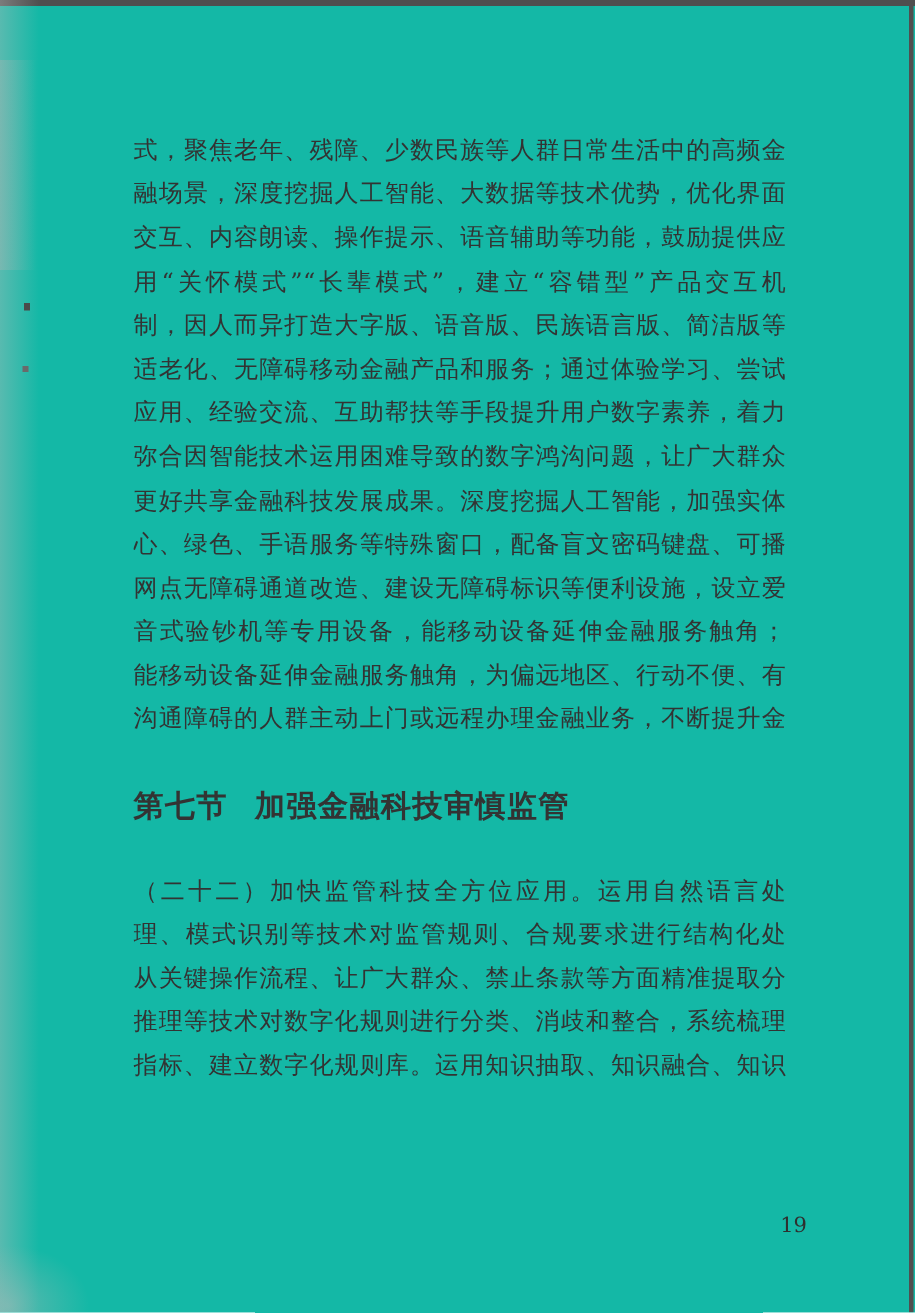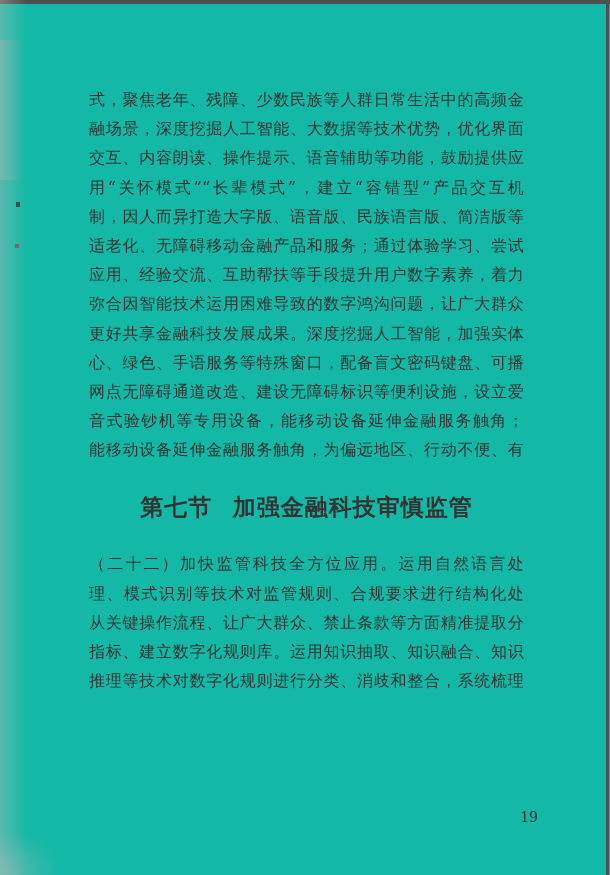--- a/index.html
+++ b/index.html
@@ -83,23 +83,23 @@
     overflow: hidden;
   }
   .line.short-last {
     text-align: left;
     text-align-last: left;
   }
   .section-heading {
     margin-top: 28px;
     height: 30px;
     line-height: 30px;
-    font-size: 23px;
+    font-size: 20px;
     font-weight: bold;
-    text-align: center;
+    text-align: left;
     letter-spacing: 1px;
   }
   .section-heading .heading-number {
     margin-right: 0.9em;
   }
   .para-2 {
     margin-top: 27px;
   }
   .page-number {
     position: absolute;
@@ -136,31 +136,32 @@
       <div class="line">用“关怀模式”“长辈模式”，建立“容错型”产品交互机</div>
       <div class="line">制，因人而异打造大字版、语音版、民族语言版、简洁版等</div>
       <div class="line">适老化、无障碍移动金融产品和服务；通过体验学习、尝试</div>
       <div class="line">应用、经验交流、互助帮扶等手段提升用户数字素养，着力</div>
       <div class="line">弥合因智能技术运用困难导致的数字鸿沟问题，让广大群众</div>
       <div class="line">更好共享金融科技发展成果。深度挖掘人工智能，加强实体</div>
       <div class="line">心、绿色、手语服务等特殊窗口，配备盲文密码键盘、可播</div>
       <div class="line">网点无障碍通道改造、建设无障碍标识等便利设施，设立爱</div>
       <div class="line">音式验钞机等专用设备，能移动设备延伸金融服务触角；</div>
       <div class="line">能移动设备延伸金融服务触角，为偏远地区、行动不便、有</div>
+      <div class="line">沟通障碍的人群主动上门或远程办理金融业务，不断提升金</div>
     </div>
 
     <div class="section-heading">
       <span class="heading-number">第七节</span><span>加强金融科技审慎监管</span>
     </div>
 
     <div class="para-2">
       <div class="line">（二十二）加快监管科技全方位应用。运用自然语言处</div>
       <div class="line">理、模式识别等技术对监管规则、合规要求进行结构化处理，</div>
       <div class="line">从关键操作流程、让广大群众、禁止条款等方面精准提取分析</div>
+      <div class="line">推理等技术对数字化规则进行分类、消歧和整合，系统梳理</div>
       <div class="line">指标、建立数字化规则库。运用知识抽取、知识融合、知识</div>
-      <div class="line">推理等技术对数字化规则进行分类、消歧和整合，系统梳理</div>
     </div>
 
   </div>
 
   <div class="page-number">19</div>
 
 </div>
 
 </body></html>

